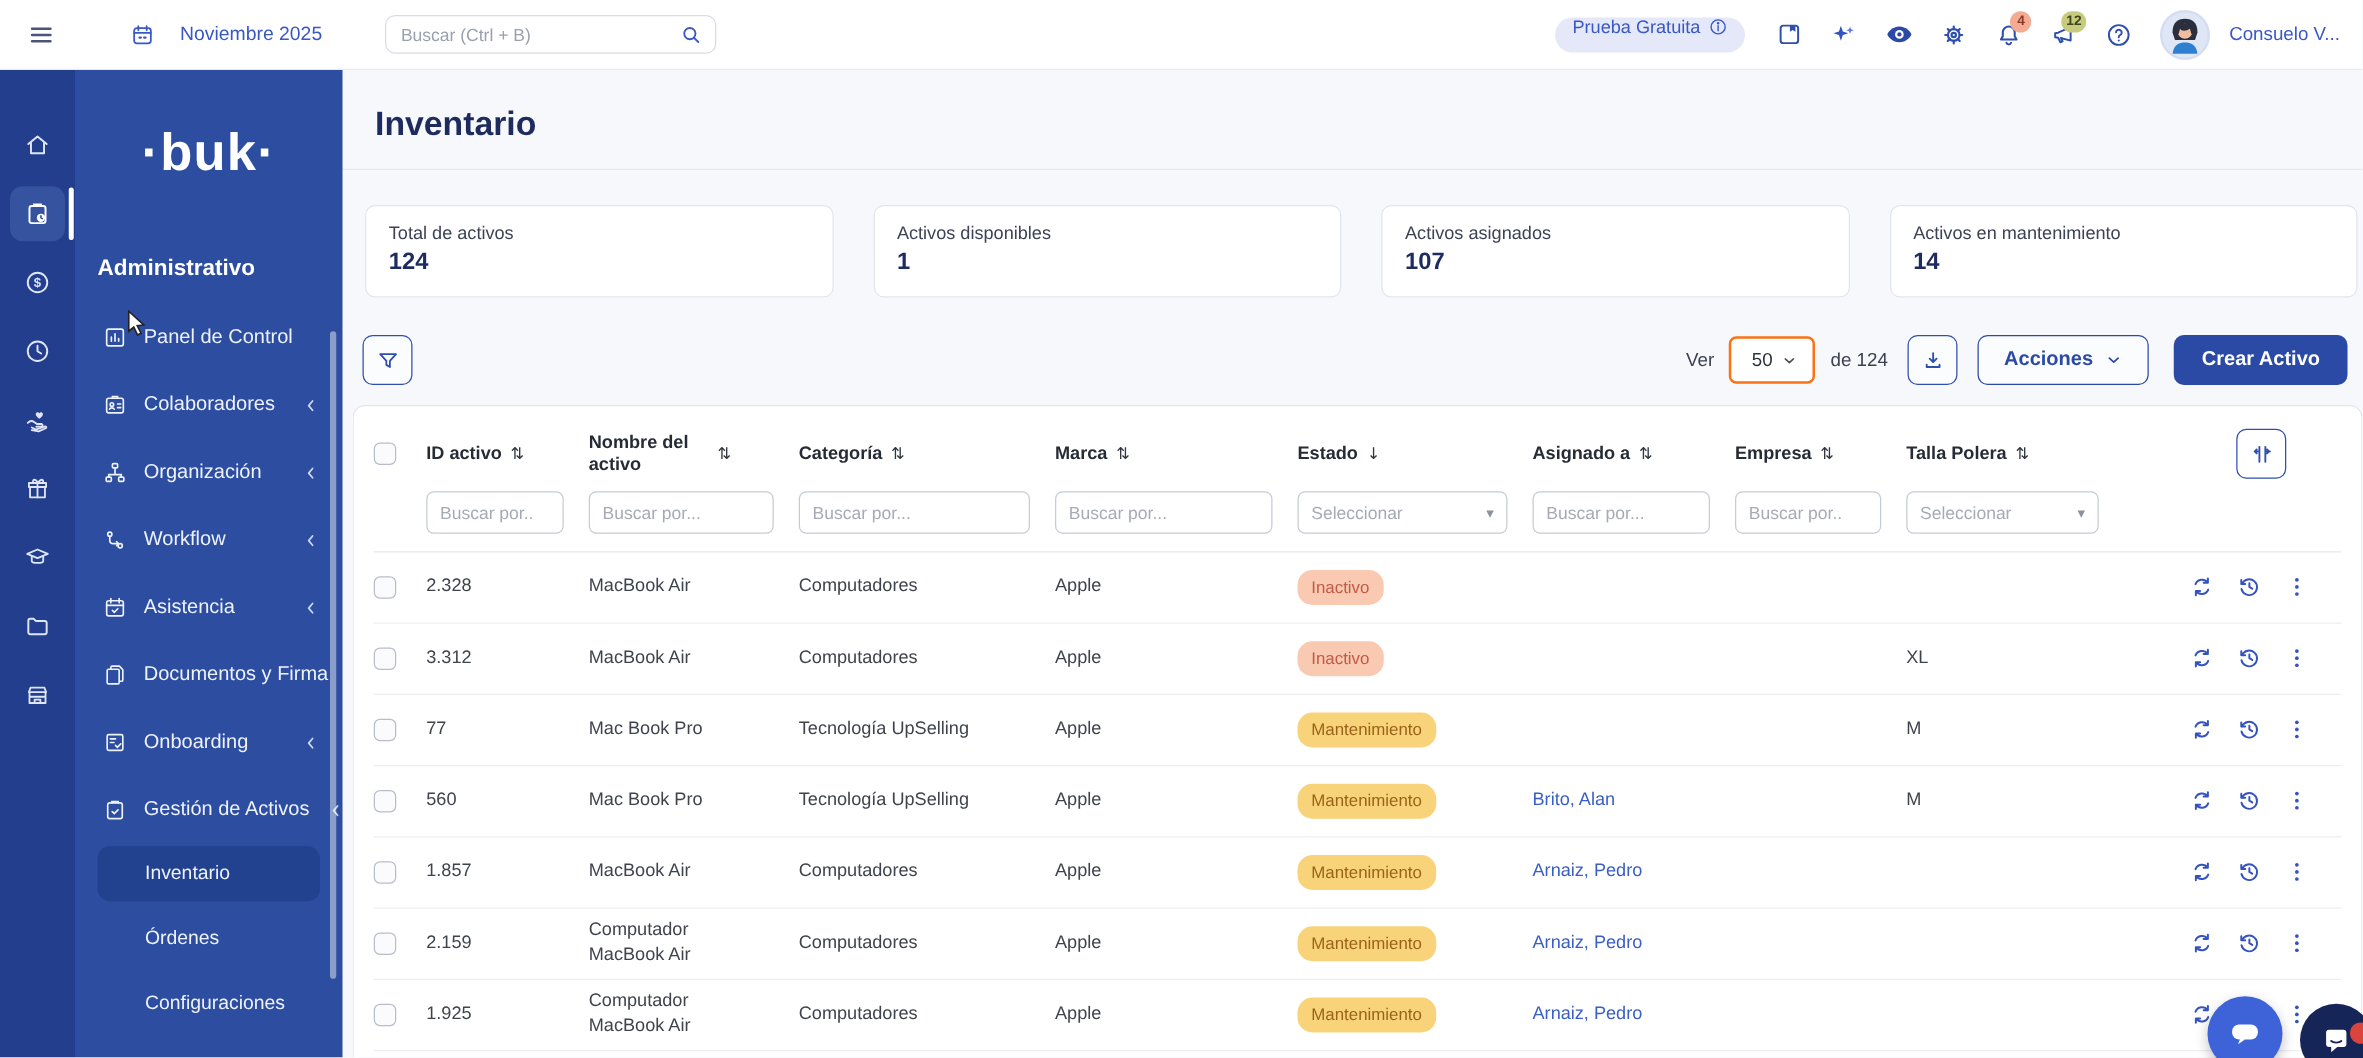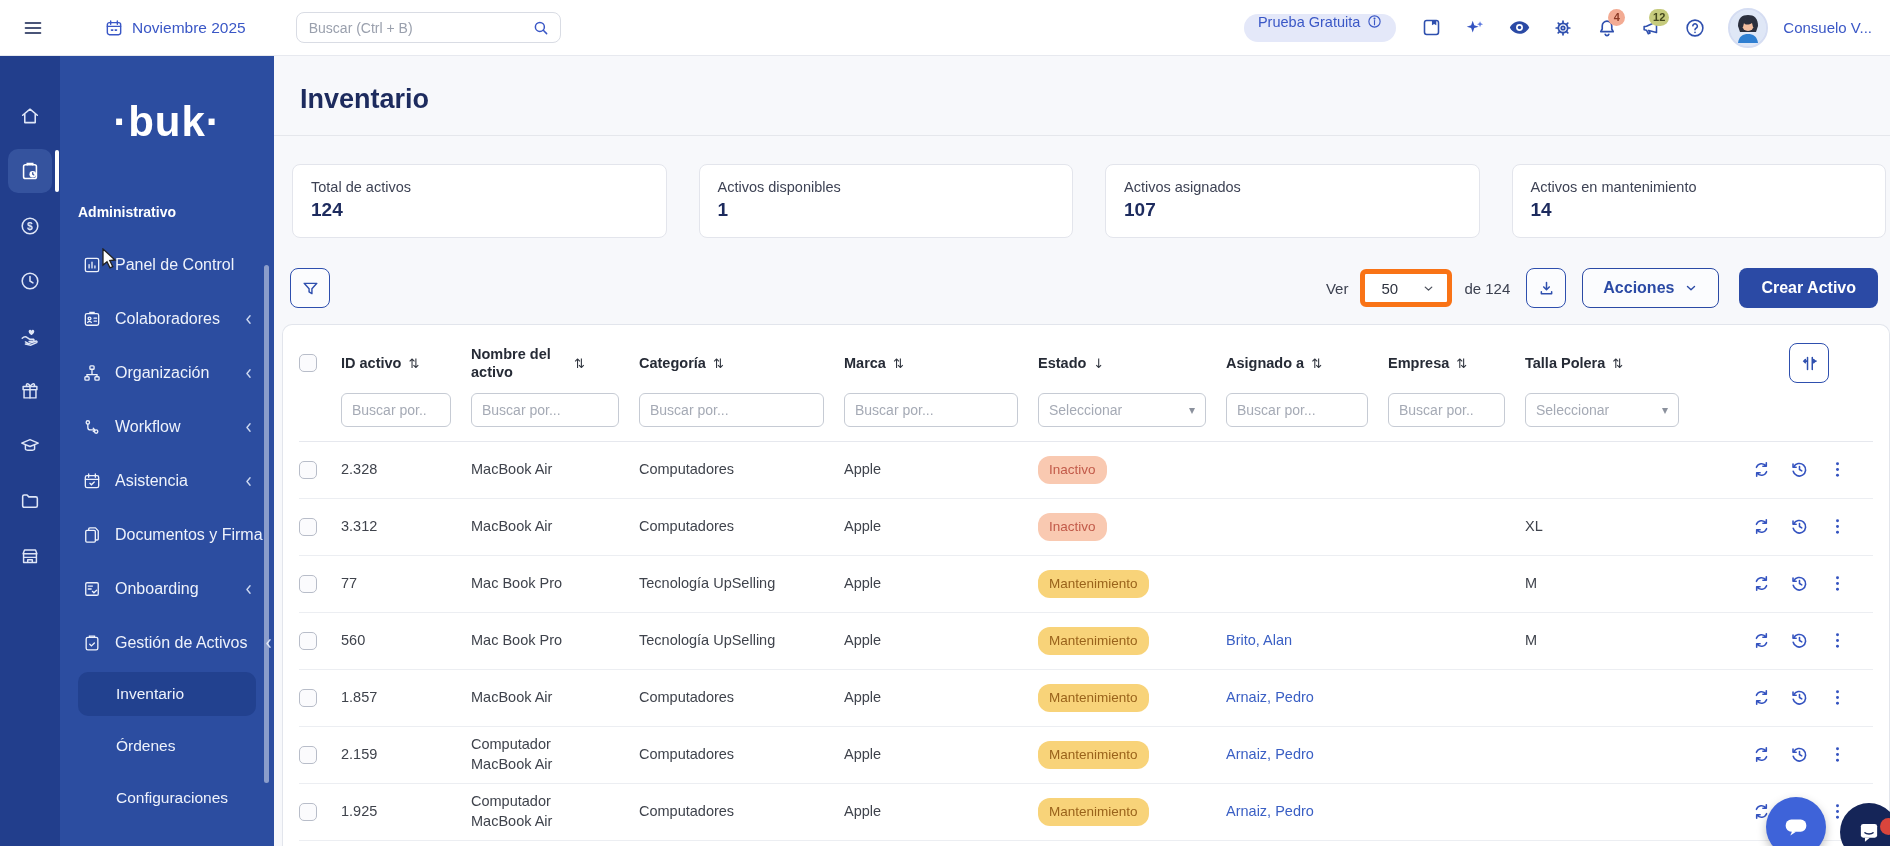--- a/index.html
+++ b/index.html
@@ -4,21 +4,21 @@
 <style>
   * { margin:0; padding:0; box-sizing:border-box; }
   html,body { width:1890px; height:846px; overflow:hidden; background:#f7f8fb;
     font-family:"Liberation Sans","DejaVu Sans",sans-serif; color:#3b3f48; }
 
   
   .topbar { height:56px; background:#ffffff; border-bottom:1px solid #e7e9ef;
     display:flex; align-items:center; padding:0 18px 0 16px; position:relative; z-index:5; }
   .tb-left { display:flex; align-items:center; gap:14px; }
   .hamburger { width:34px; height:34px; display:flex; align-items:center; justify-content:center; cursor:pointer; }
-  .date-group { display:flex; align-items:center; gap:8px; margin-left:40px; color:#3a57c6; font-size:15.5px; font-weight:500; }
+  .date-group { display:flex; align-items:center; gap:20px; margin-left:40px; color:#3a57c6; font-size:15.5px; font-weight:500; }
   .search-box { margin-left:36px; width:265px; height:31px; border:1px solid #d9dce4; border-radius:8px;
     display:flex; align-items:center; padding:0 10px 0 12px; background:#fff; }
   .search-box input { border:none; outline:none; flex:1; font-size:14px; color:#3b3f48;
     font-family:"Liberation Sans","DejaVu Sans",sans-serif; background:transparent; }
   .search-box input::placeholder { color:#9aa0ad; }
   .tb-right { margin-left:auto; display:flex; align-items:center; gap:6px; }
   .trial-pill { background:#e4e8f9; color:#3a57c6; border-radius:14px; height:28px;
     display:flex; align-items:flex-start; gap:7px; padding:0 14px; font-size:14.5px; margin-right:10px; }
   .tb-icon { width:38px; height:38px; display:flex; align-items:center; justify-content:center;
     position:relative; cursor:pointer; }
@@ -38,21 +38,21 @@
     padding-top:38px; gap:11px; flex-shrink:0; }
   .rail-item { width:44px; height:44px; border-radius:10px; display:flex; align-items:center;
     justify-content:center; color:#dfe6f7; position:relative; cursor:pointer; }
   .rail-item.active { background:#35539e; color:#ffffff; }
   .rail-item.active::after { content:""; position:absolute; right:-7px; top:1px; width:4px; height:42px;
     background:#ffffff; border-radius:2px; }
 
   
   .panel { width:214px; background:#2c4da0; color:#eef2fb; position:relative; flex-shrink:0; overflow:hidden; }
   .logo { text-align:center; padding-top:42px; font-size:42px; font-weight:700; color:#ffffff; letter-spacing:1px; }
-  .section-label { padding:58px 0 0 18px; font-size:14px; font-weight:bold; color:#ffffff; }
+  .section-label { padding:58px 0 0 18px; font-size:18px; font-weight:bold; color:#ffffff; }
   .menu { margin-top:18px; }
   .menu-item { height:54px; display:flex; align-items:center; padding:0 18px 0 22px; gap:13px;
     font-size:16px; cursor:pointer; }
   .menu-item .mi-icon { width:20px; height:20px; flex-shrink:0; display:flex; }
   .menu-item .mi-label { flex:1; white-space:nowrap; }
   .menu-item .mi-chev { color:#cdd8f0; display:flex; }
   .submenu { padding:2px 18px 0 18px; display:flex; flex-direction:column; gap:8px; }
   .sub-item { height:44px; border-radius:10px; display:flex; align-items:center; padding-left:38px;
     font-size:15.5px; cursor:pointer; }
   .sub-item.active { background:#22418f; }
@@ -68,21 +68,21 @@
   .stat-card { flex:1; background:#ffffff; border:1px solid #e3e5ec; border-radius:8px;
     padding:14px 18px; height:74px; }
   .stat-label { font-size:14.5px; color:#3d4254; }
   .stat-value { font-size:19px; font-weight:bold; color:#1d2b5e; margin-top:4px; }
 
   .controls { display:flex; align-items:center; margin:30px 12px 0 16px; }
   .icon-btn { width:40px; height:40px; border:1px solid #2e4fae; border-radius:8px; background:#fbfcfe;
     display:flex; align-items:center; justify-content:center; color:#2e4fae; cursor:pointer; }
   .ctr-right { margin-left:auto; display:flex; align-items:center; gap:12px; }
   .ctr-text { font-size:15px; color:#3c4150; }
-  .page-size { width:92px; height:38px; border:5px solid #f97316; border-radius:6px; background:#fff;
+  .page-size { width:69px; height:38px; border:2px solid #f97316; border-radius:6px; background:#fff;
     display:flex; align-items:center; justify-content:space-between; padding:0 12px 0 16px;
     font-size:15px; color:#2e3340; cursor:pointer; }
   .btn-outline { height:40px; border:1.5px solid #2b4aa5; border-radius:8px; color:#2b4aa5;
     background:#fbfcfe; font-size:16px; font-weight:bold; display:flex; align-items:center;
     gap:10px; padding:0 20px; cursor:pointer; margin-left:4px; }
   .btn-primary { height:40px; background:#2b4aa5; border:none; border-radius:8px; color:#ffffff;
     font-size:16px; font-weight:bold; padding:0 22px; cursor:pointer; margin-left:8px;
     font-family:"Liberation Sans","DejaVu Sans",sans-serif; }
 
   

